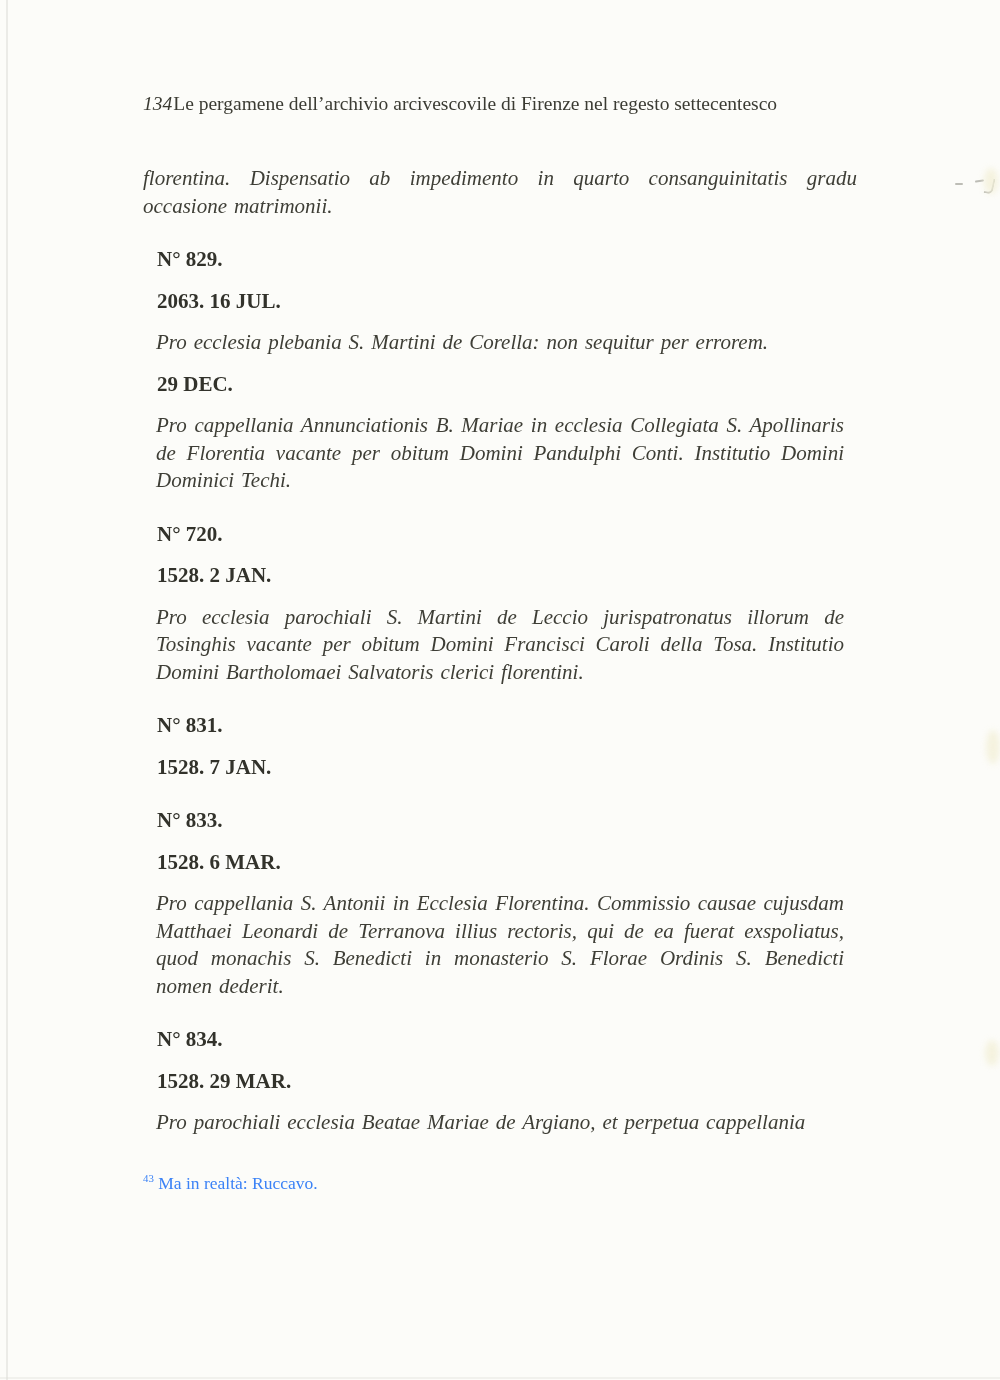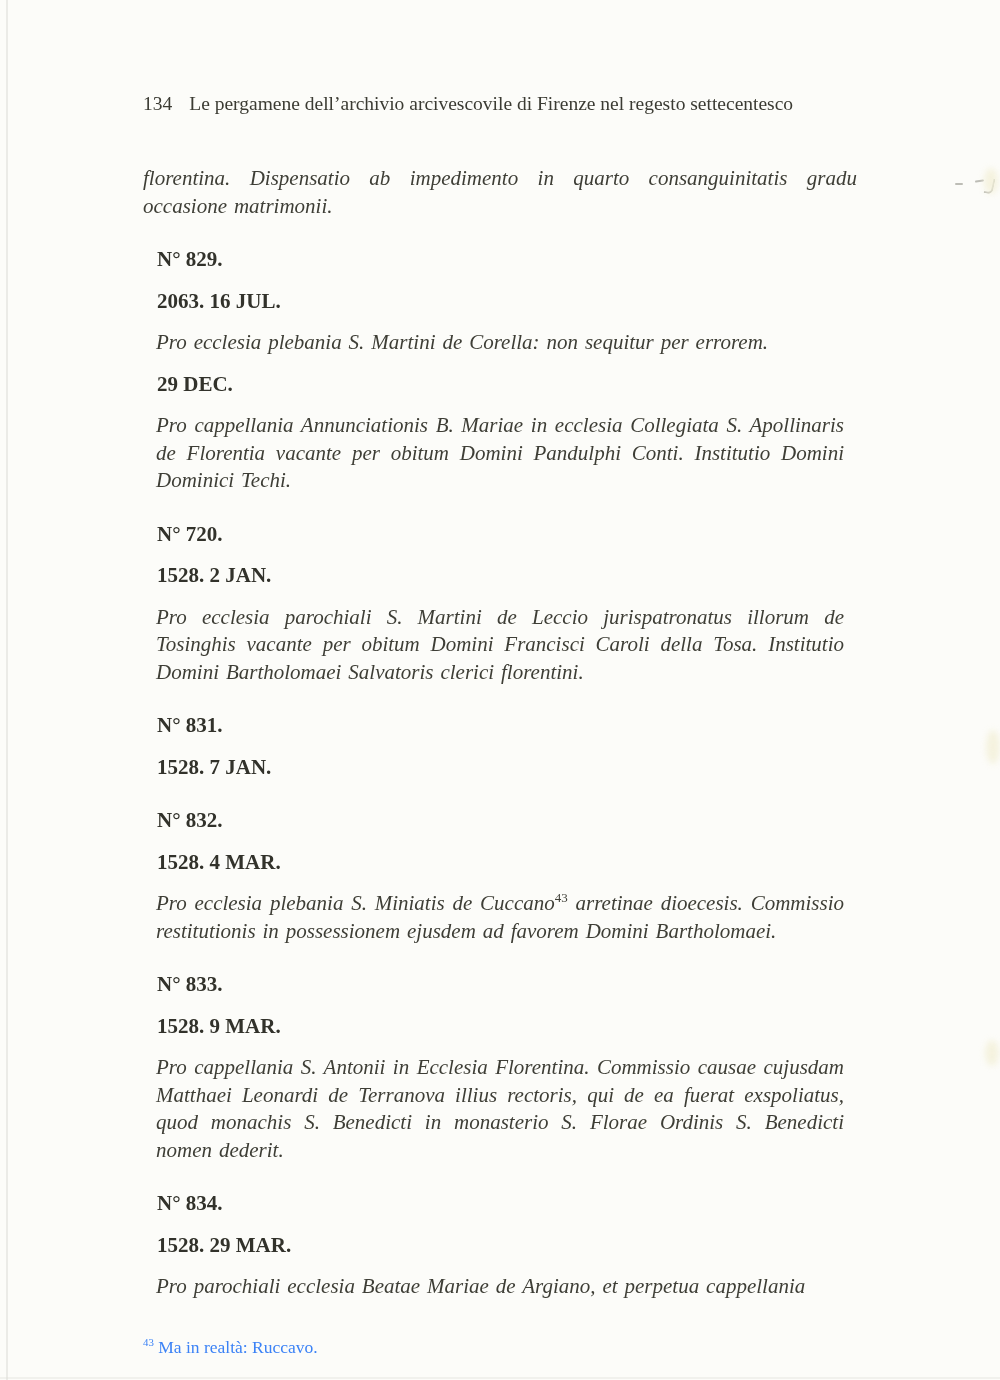--- a/index.html
+++ b/index.html
@@ -24,21 +24,22 @@
   .running-header {
     margin: 0;
     padding-top: 90px;
     font-size: 19.5px;
     line-height: 27px;
     color: #3b3b33;
     font-style: normal;
     white-space: nowrap;
   }
   .page-number {
-    margin-right: 17px;
+    margin-right: 1px;
+    font-style: italic;
   }
   .intro-paragraph {
     margin: 48px 0 0 0;
   }
   .italic-text {
     font-style: italic;
     font-size: 21px;
     line-height: 27.5px;
     text-align: justify;
     color: #3e3e36;
@@ -157,29 +158,24 @@
       <p class="entry-number">N° 720.</p>
       <p class="entry-date">1528. 2 JAN.</p>
       <p class="italic-text entry-text">Pro ecclesia parochiali S. Martini de Leccio jurispatronatus illorum de Tosinghis vacante per obitum Domini Francisci Caroli della Tosa. Institutio Domini Bartholomaei Salvatoris clerici florentini.</p>
     </section>
 
     <section class="entry">
       <p class="entry-number">N° 831.</p>
       <p class="entry-date">1528. 7 JAN.</p>
     </section>
 
-    <section class="entry">
-      <p class="entry-number">N° 832.</p>
-      <p class="entry-date">1528. 4 MAR.</p>
-      <p class="italic-text entry-text"><span>Pro ecclesia plebania S. Miniatis de Cuccano</span><sup class="note-ref">43</sup><span> arretinae dioecesis. Commissio restitutionis in possessionem ejusdem ad favorem Domini Bartholomaei.</span></p>
-    </section>
 
     <section class="entry">
       <p class="entry-number">N° 833.</p>
-      <p class="entry-date">1528. 9 MAR.</p>
+      <p class="entry-date">1528. 6 MAR.</p>
       <p class="italic-text entry-text">Pro cappellania S. Antonii in Ecclesia Florentina. Commissio causae cujusdam Matthaei Leonardi de Terranova illius rectoris, qui de ea fuerat exspoliatus, quod monachis S. Benedicti in monasterio S. Florae Ordinis S. Benedicti nomen dederit.</p>
     </section>
 
     <section class="entry">
       <p class="entry-number">N° 834.</p>
       <p class="entry-date">1528. 29 MAR.</p>
       <p class="italic-text entry-text">Pro parochiali ecclesia Beatae Mariae de Argiano, et perpetua cappellania</p>
     </section>
 
     <div class="footnote-area">

